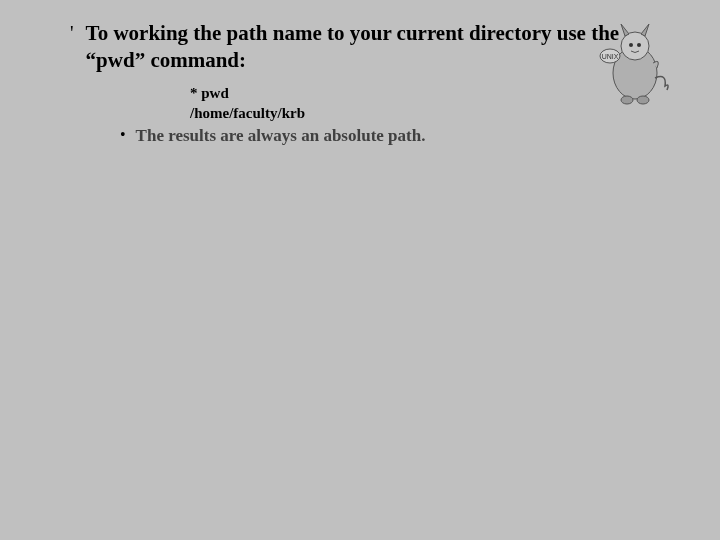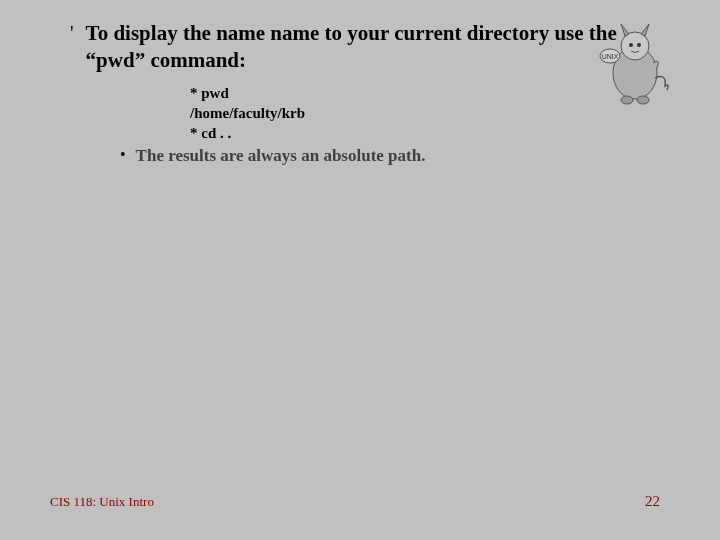--- a/index.html
+++ b/index.html
@@ -122,34 +122,29 @@
       <ellipse cx="48" cy="82" rx="6" ry="4" fill="#999" stroke="#555" stroke-width="1"></ellipse>
       <path d="M 60 60 Q 72 55 70 68 Q 75 65 72 72" fill="none" stroke="#555" stroke-width="1.5"></path>
     </svg>
   </div>
 
 
   <div class="content">
 
     <div class="main-bullet">
       <span class="marker">'</span>
-      <span class="text">To display the name name to your current directory use the “pwd” command:</span>
+      <span class="text">To working the path name to your current directory use the “pwd” command:</span>
     </div>
 
     <div class="code-block">
       <div class="code-line">*  pwd</div>
       <div class="code-line">/home/faculty/krb</div>
-      <div class="code-line">*  cd . .</div>
     </div>
 
     <div class="sub-bullet">
       <span class="marker">•</span>
       <span class="text">The results are always an absolute path.</span>
     </div>
 
   </div>
 
-  <div class="footer">
-    <span class="footer-left">CIS 118: Unix Intro</span>
-    <span class="footer-right">22</span>
-  </div>
 
 </div>
 
 </body></html>

